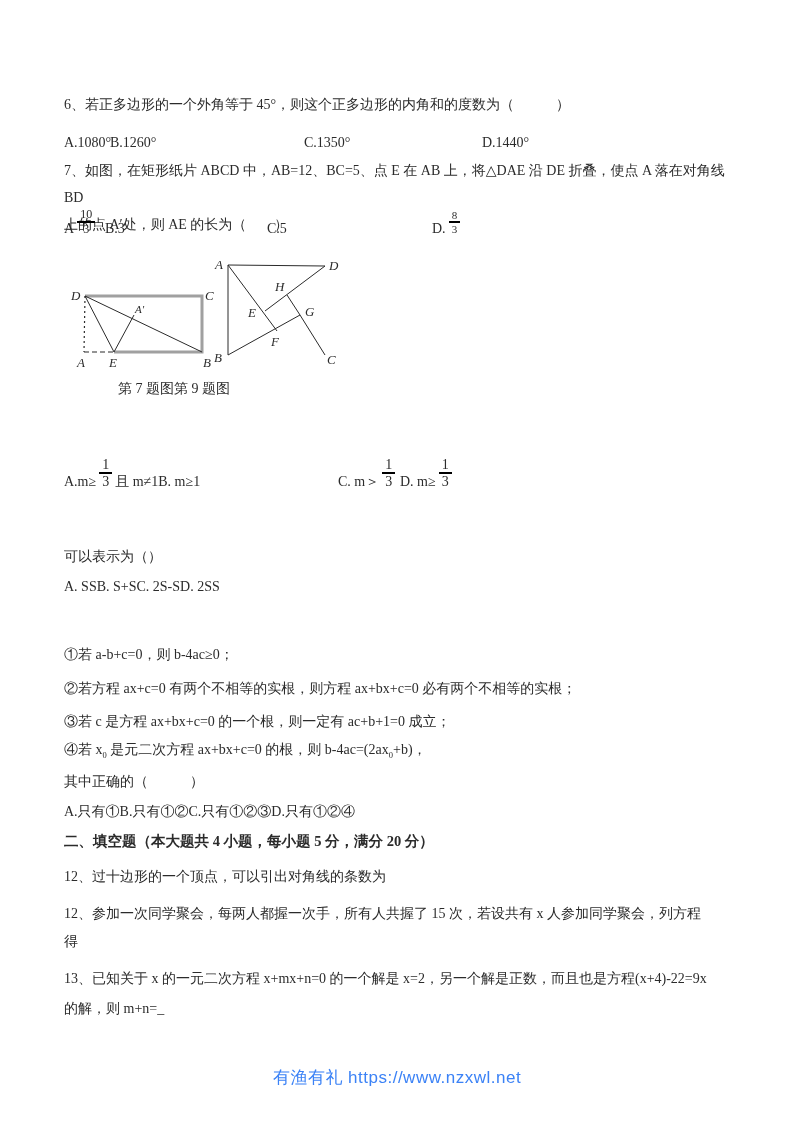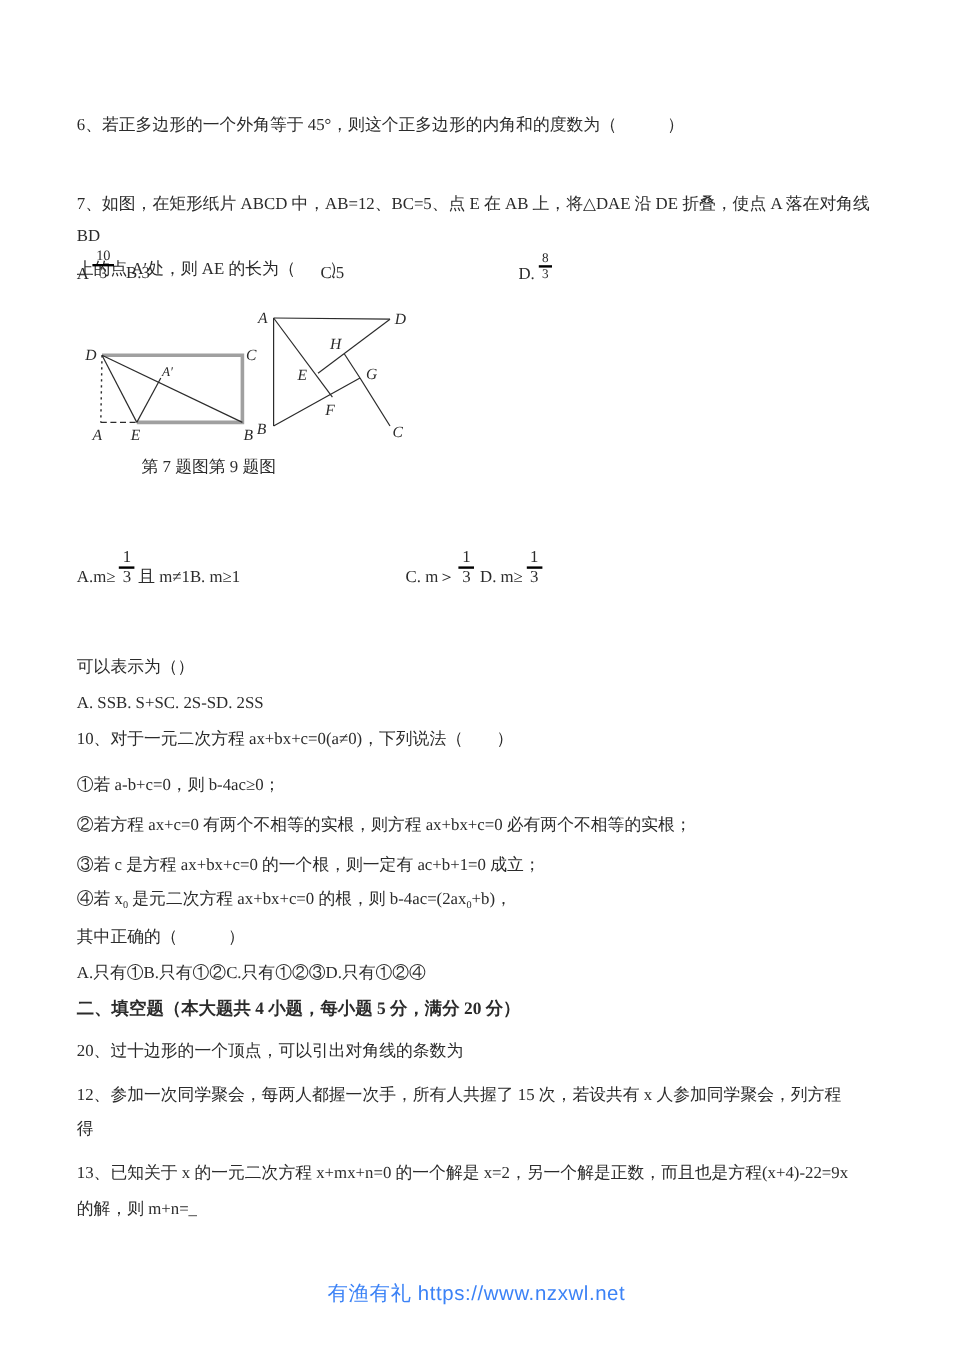--- a/index.html
+++ b/index.html
@@ -29,20 +29,26 @@
     font-family:"Liberation Sans","DejaVu Sans",sans-serif;
     font-size:17px;color:#3b82f6;letter-spacing:0.5px;
   }
 </style>
 </head>
 <body>
 
 <div class="page">
 
   <div class="row" style="top:95px">6、若正多边形的一个外角等于 45°，则这个正多边形的内角和的度数为（　　　）</div>
+  <div class="row" style="top:133px;height:20px">
+    <span class="opt" style="left:0">A.1080°</span>
+    <span class="opt" style="left:46px">B.1260°</span>
+    <span class="opt" style="left:240px">C.1350°</span>
+    <span class="opt" style="left:418px">D.1440°</span>
+  </div>
 
   <div class="row two-line" style="top:157px;white-space:normal">
     <span>7、如图，在矩形纸片 ABCD 中，AB=12、BC=5、点 E 在 AB 上，将△DAE 沿 DE 折叠，使点 A 落在对角线 BD</span><br>
     <span>上的点 A′处，则 AE 的长为（　　）</span>
   </div>
   <div class="row frac-row" style="top:203px;height:38px">
     <span class="opt" style="left:0">
       <span>A</span><span class="frac frac-s"><span class="fnum">10</span><span class="fden">3</span></span>
     </span>
     <span class="opt" style="left:41px">B.3</span>
@@ -97,33 +103,32 @@
       <span>C.  m＞</span><span class="frac frac-m"><span class="fnum">1</span><span class="fden">3</span></span>
     </span>
     <span class="opt" style="left:336px">
       <span>D.  m≥</span><span class="frac frac-m"><span class="fnum">1</span><span class="fden">3</span></span>
     </span>
   </div>
 
   <div class="row" style="top:547px">可以表示为（）</div>
   <div class="row" style="top:577px">A.  SSB.  S+SC. 2S-SD. 2SS</div>
 
-  <div class="row" style="top:607px">10、对于一元二次方程 ax+bx+c=0(a≠0)，下列说法（　　）</div>
   <div class="row" style="top:645px">①若 a-b+c=0，则 b-4ac≥0；</div>
   <div class="row" style="top:679px">②若方程 ax+c=0 有两个不相等的实根，则方程 ax+bx+c=0 必有两个不相等的实根；</div>
   <div class="row" style="top:712px">③若 c 是方程 ax+bx+c=0 的一个根，则一定有 ac+b+1=0 成立；</div>
   <div class="row" style="top:740px">
     <span>④若 x</span><sub>0</sub><span> 是元二次方程 ax+bx+c=0 的根，则 b-4ac=(2ax</span><sub>0</sub><span>+b)，</span>
   </div>
   <div class="row" style="top:802px">A.只有①B.只有①②C.只有①②③D.只有①②④</div>
   <div class="row" style="top:772px">其中正确的（　　　）</div>
 
   <div class="row bold" style="top:832px;font-size:14.5px">二、填空题（本大题共 4 小题，每小题 5 分，满分 20 分）</div>
 
-  <div class="row" style="top:867px">20、过十边形的一个顶点，可以引出对角线的条数为</div>
+  <div class="row" style="top:867px">12、过十边形的一个顶点，可以引出对角线的条数为</div>
 
   <div class="row" style="top:904px">12、参加一次同学聚会，每两人都握一次手，所有人共握了 15 次，若设共有 x 人参加同学聚会，列方程</div>
   <div class="row" style="top:932px">得</div>
 
   <div class="row" style="top:969px">13、已知关于 x 的一元二次方程 x+mx+n=0 的一个解是 x=2，另一个解是正数，而且也是方程(x+4)-22=9x</div>
   <div class="row" style="top:999px">的解，则 m+n=_</div>
 
   <div class="footer">有渔有礼 https://www.nzxwl.net</div>
 
 </div>

